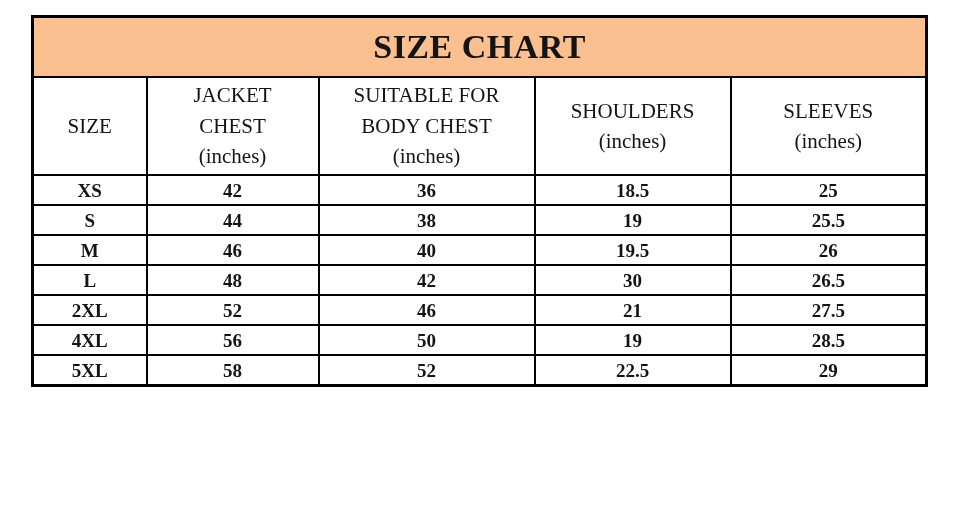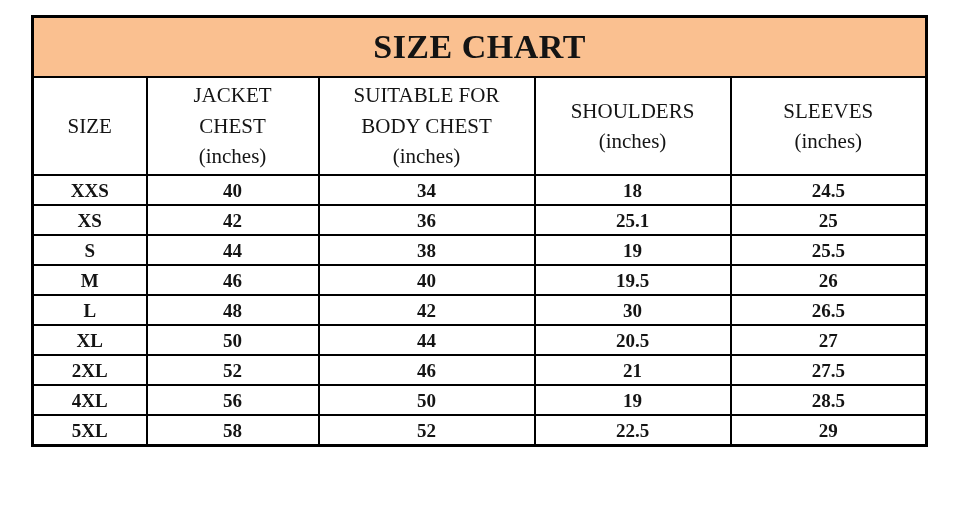--- a/index.html
+++ b/index.html
@@ -82,31 +82,24 @@
 BODY CHEST
 (inches)</th>
           <th class="col-head">SHOULDERS
 (inches)</th>
           <th class="col-head">SLEEVES
 (inches)</th>
         </tr>
       </thead>
       <tbody>
         <tr>
-          <td>XXS</td>
-          <td>40</td>
-          <td>34</td>
-          <td>18</td>
-          <td>24.5</td>
-        </tr>
-        <tr>
           <td>XS</td>
           <td>42</td>
           <td>36</td>
-          <td>25.1</td>
+          <td>18.5</td>
           <td>25</td>
         </tr>
         <tr>
           <td>S</td>
           <td>44</td>
           <td>38</td>
           <td>19</td>
           <td>25.5</td>
         </tr>
         <tr>
@@ -115,27 +108,20 @@
           <td>40</td>
           <td>19.5</td>
           <td>26</td>
         </tr>
         <tr>
           <td>L</td>
           <td>48</td>
           <td>42</td>
           <td>30</td>
           <td>26.5</td>
-        </tr>
-        <tr>
-          <td>XL</td>
-          <td>50</td>
-          <td>44</td>
-          <td>20.5</td>
-          <td>27</td>
         </tr>
         <tr>
           <td>2XL</td>
           <td>52</td>
           <td>46</td>
           <td>21</td>
           <td>27.5</td>
         </tr>
         <tr>
           <td>4XL</td>

